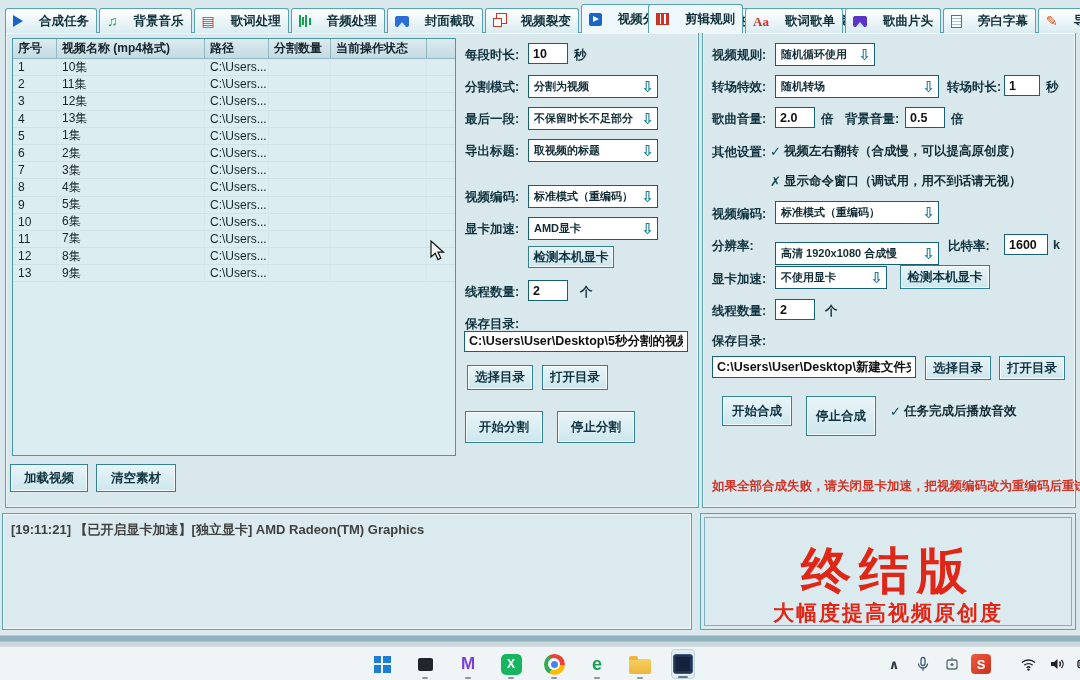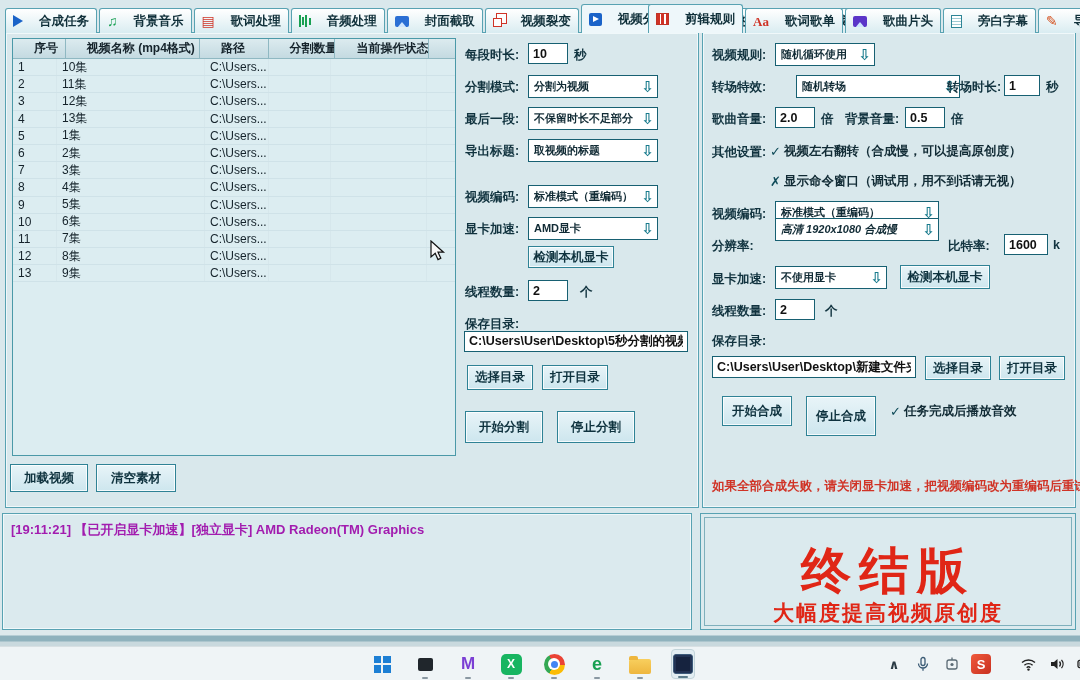--- a/index.html
+++ b/index.html
@@ -47,27 +47,27 @@
   .btn { position:absolute; border:1px solid #2f8295; background:linear-gradient(#e8f4f8,#cde6ee); box-shadow:inset 0 0 0 1px #ffffffcc;
          display:flex; align-items:center; justify-content:center; font-size:12.5px; font-weight:bold; color:#0e323e;
          font-family:inherit; cursor:default; white-space:nowrap; }
   .chk { position:absolute; font-size:12.5px; font-weight:bold; color:#112b35; white-space:nowrap; display:flex; gap:3px; align-items:center; }
   .chk .mark { color:#0e4a58; font-size:13px; }
   .red { color:#d03326; }
   
   .vtable { position:absolute; left:12px; top:38px; width:444px; height:418px; background:#dcedf1;
             border:1px solid #4b99a8; font-size:12px; color:#15232b; overflow:hidden; }
   .thead { display:flex; height:20px; background:linear-gradient(#dcebef,#c4dae1); font-weight:bold; border-bottom:1px solid #8fb8c2; }
-  .th { display:flex; align-items:center; padding:0 5px; border-right:1px solid #8fb8c2; overflow:hidden; white-space:nowrap;margin-left:16px; }
+  .th { display:flex; align-items:center; padding:0 5px; border-right:1px solid #8fb8c2; overflow:hidden; white-space:nowrap; }
   .trow { display:flex; height:17.2px; border-bottom:1px solid #cfe2e8; }
   .td { display:flex; align-items:center; padding:0 5px; border-right:1px solid #d6e7ec; overflow:hidden; white-space:nowrap; }
   .c0{width:44px;} .c1{width:148px;} .c2{width:64px;} .c3{width:62px;} .c4{width:96px;} .c5{flex:1;border-right:none;}
   
   .logbox { position:absolute; left:2px; top:513px; width:690px; height:117px; border:1px solid #58a2b2; box-shadow:inset 0 0 0 1px #f0f8fa; background:#dbeaee; }
-  .log { position:absolute; left:8px; top:7px; font-size:13px; font-weight:bold; color:#a21caf; white-space:nowrap; }
+  .log { position:absolute; left:8px; top:7px; font-size:13px; font-weight:bold; color:#404040; white-space:nowrap; }
   .verbox { position:absolute; left:700px; top:513px; width:376px; height:117px; border:1px solid #58a2b2; background:#dbeaee;
             box-shadow:inset 0 0 0 3px #dbeaee, inset 0 0 0 4px #7fb0bc; display:flex; flex-direction:column; align-items:center; justify-content:center; }
   .vtitle { font-size:50px; font-weight:bold; color:#e02616; letter-spacing:8px; line-height:1.1;margin-top:28px; }
   .vsub { font-size:21px; font-weight:bold; color:#e02616; letter-spacing:2px; }
   
   .timer { position:absolute; left:1008px; top:150px; width:58px; height:58px; border-radius:50%;
            background:linear-gradient(180deg,#2f86d8 0%,#56b6ec 45%,#a8e4f8 100%);
            border:4px solid #f4f8fa; box-shadow:0 1px 5px rgba(0,0,0,.3);
            display:flex; align-items:center; justify-content:center;
            color:#f0f9ff; font-weight:bold; font-size:14px; text-shadow:0 1px 2px #1a5a9a; z-index:40; }
@@ -357,21 +357,21 @@
   <button class="btn" style="left:10px; top:464px; width:78px; height:28px;">加载视频</button>
   <button class="btn" style="left:96px; top:464px; width:80px; height:28px;">清空素材</button>
 
   <span class="lbl" style="left:712px; top:47px;">视频规则:</span>
   <div class="dd" style="left:775px; top:43px; width:100px;">
       <span class="dd-val">随机循环使用</span>
       <span class="dd-arr">⇩</span>
     </div>
 
   <span class="lbl" style="left:712px; top:79px;">转场特效:</span>
-  <div class="dd" style="left:796px; top:75px; width:164px;">
+  <div class="dd" style="left:775px; top:75px; width:164px;">
       <span class="dd-val">随机转场</span>
       <span class="dd-arr">⇩</span>
     </div>
   <span class="lbl" style="left:947px; top:79px;">转场时长:</span>
   <input class="inp" style="left: 1004px; top: 75px; width: 36px;" value="1">
   <span class="lbl" style="left:1046px; top:79px;">秒</span>
 
   <span class="lbl" style="left:712px; top:111px;">歌曲音量:</span>
   <input class="inp" style="left: 775px; top: 107px; width: 40px;" value="2.0">
   <span class="lbl" style="left:821px; top:111px;">倍</span>
@@ -389,21 +389,21 @@
       <span>显示命令窗口（调试用，用不到话请无视）</span>
     </div>
 
   <span class="lbl" style="left:712px; top:206px;">视频编码:</span>
   <div class="dd" style="left:775px; top:201px; width:164px;">
       <span class="dd-val">标准模式（重编码）</span>
       <span class="dd-arr">⇩</span>
     </div>
 
   <span class="lbl" style="left:712px; top:238px;">分辨率:</span>
-  <div class="dd" style="left:775px; top:218px; width:164px;font-style:italic;">
+  <div class="dd" style="left:775px; top:242px; width:164px;">
       <span class="dd-val">高清 1920x1080 合成慢</span>
       <span class="dd-arr">⇩</span>
     </div>
   <span class="lbl" style="left:948px; top:238px;">比特率:</span>
   <input class="inp" style="left: 1004px; top: 234px; width: 44px;" value="1600">
   <span class="lbl" style="left:1053px; top:238px;">k</span>
 
   <span class="lbl" style="left:712px; top:271px;">显卡加速:</span>
   <div class="dd" style="left:775px; top:266px; width:112px;">
       <span class="dd-val">不使用显卡</span>

